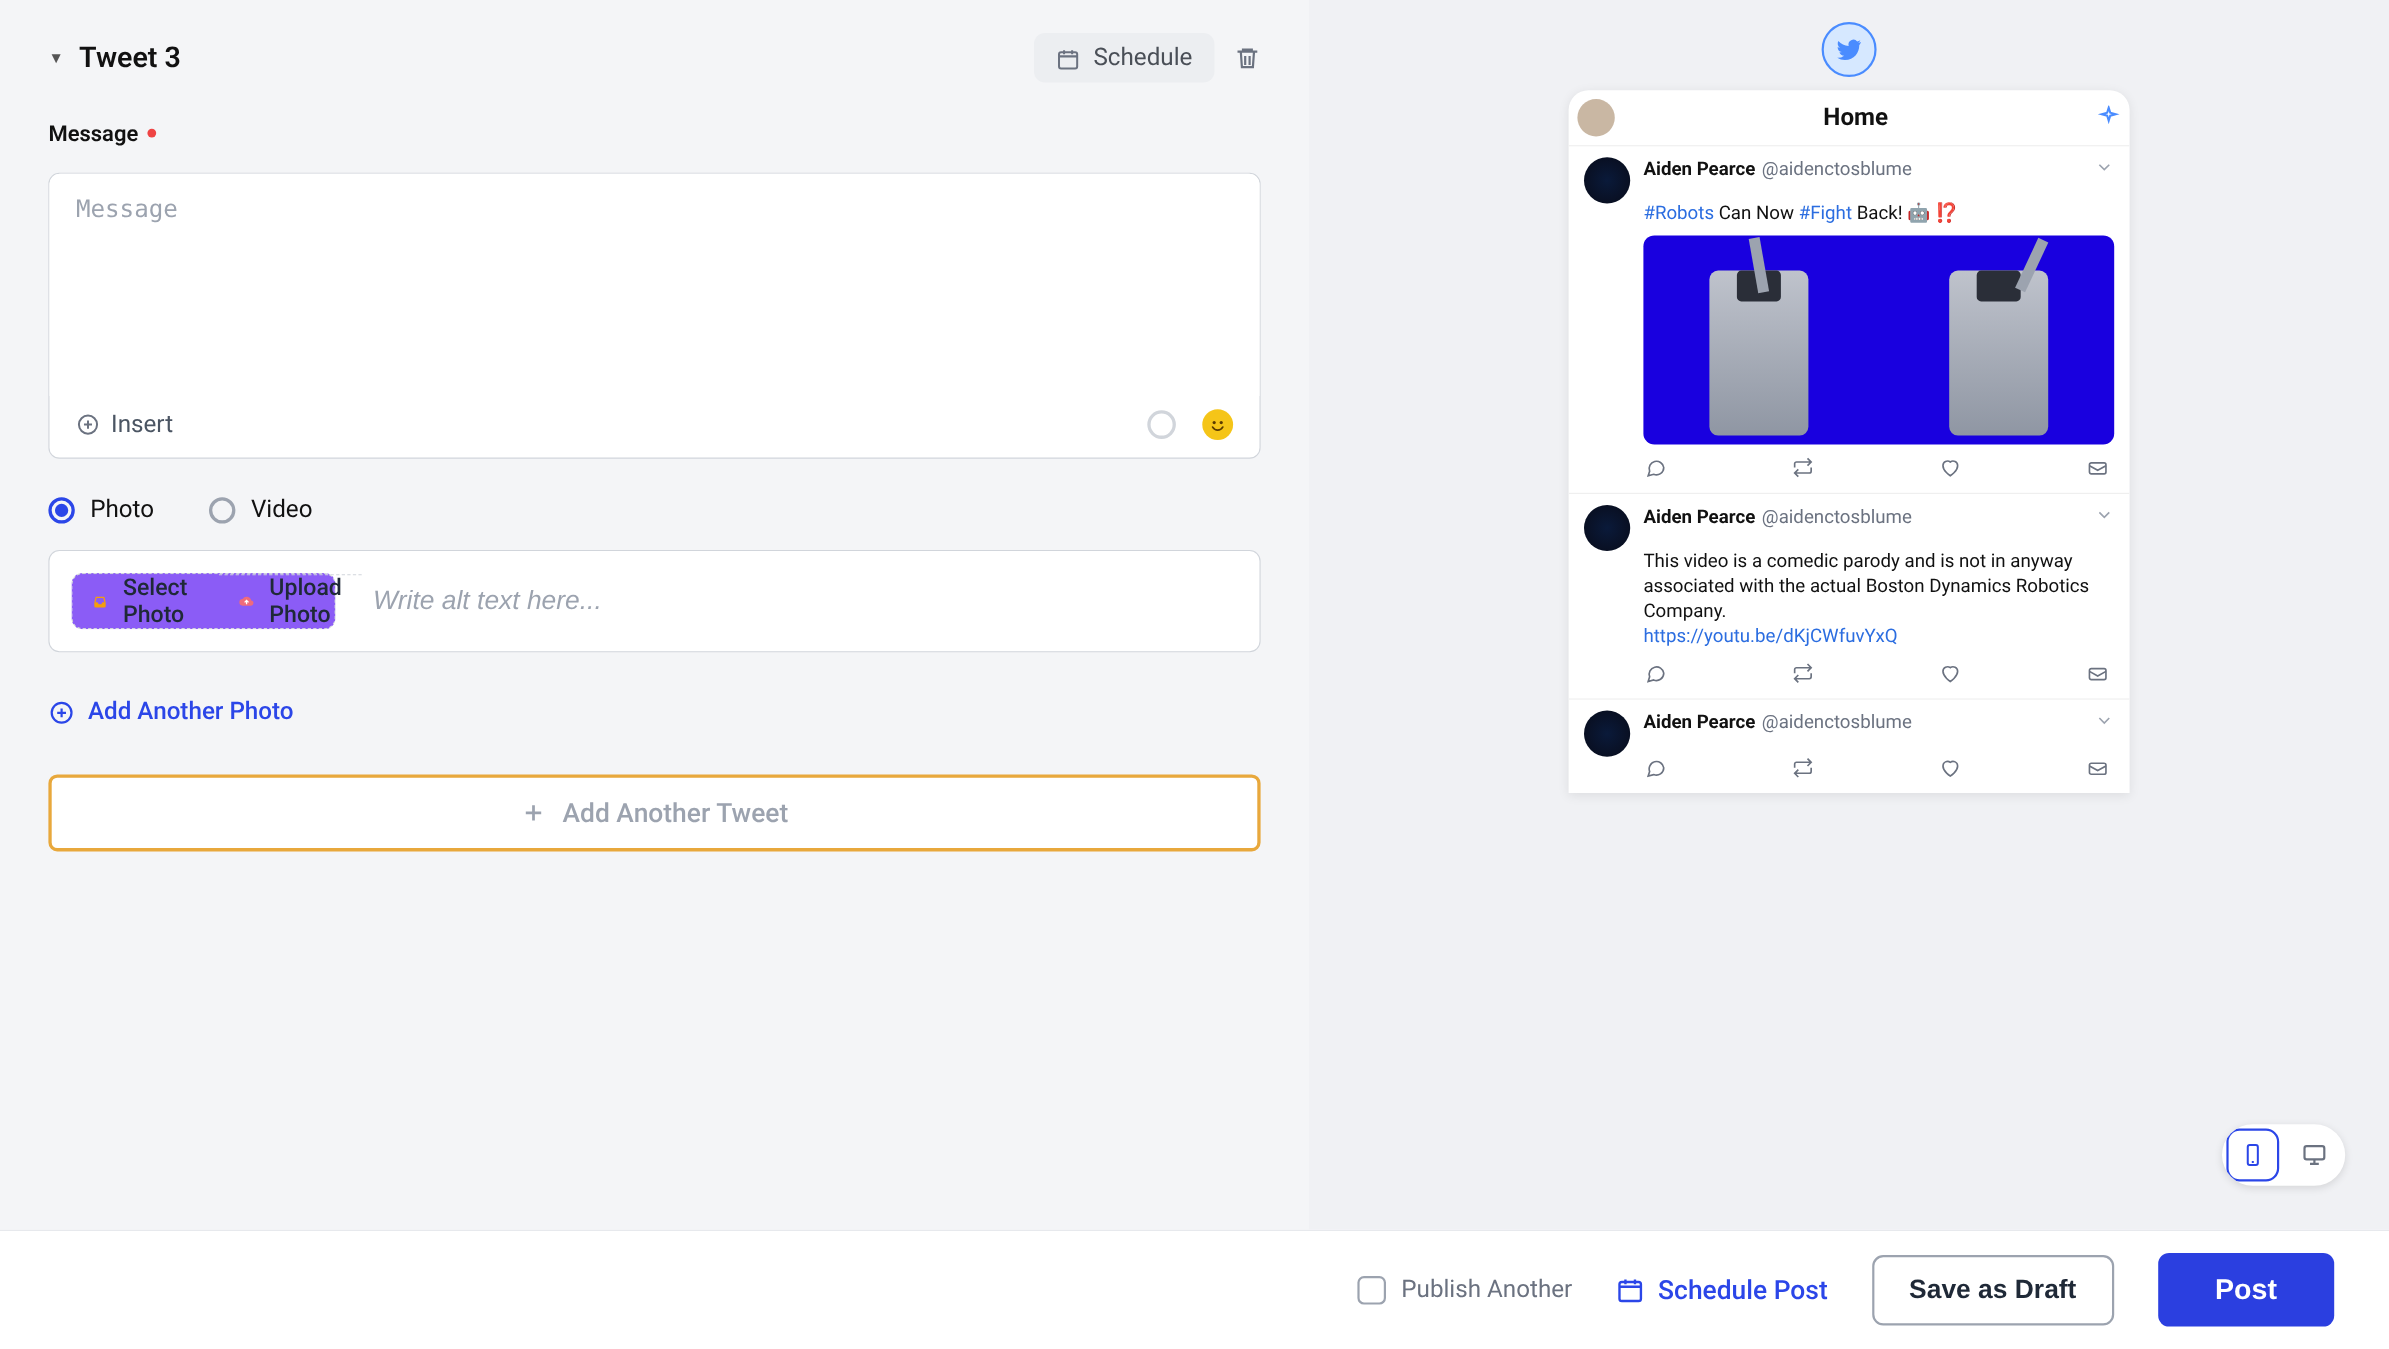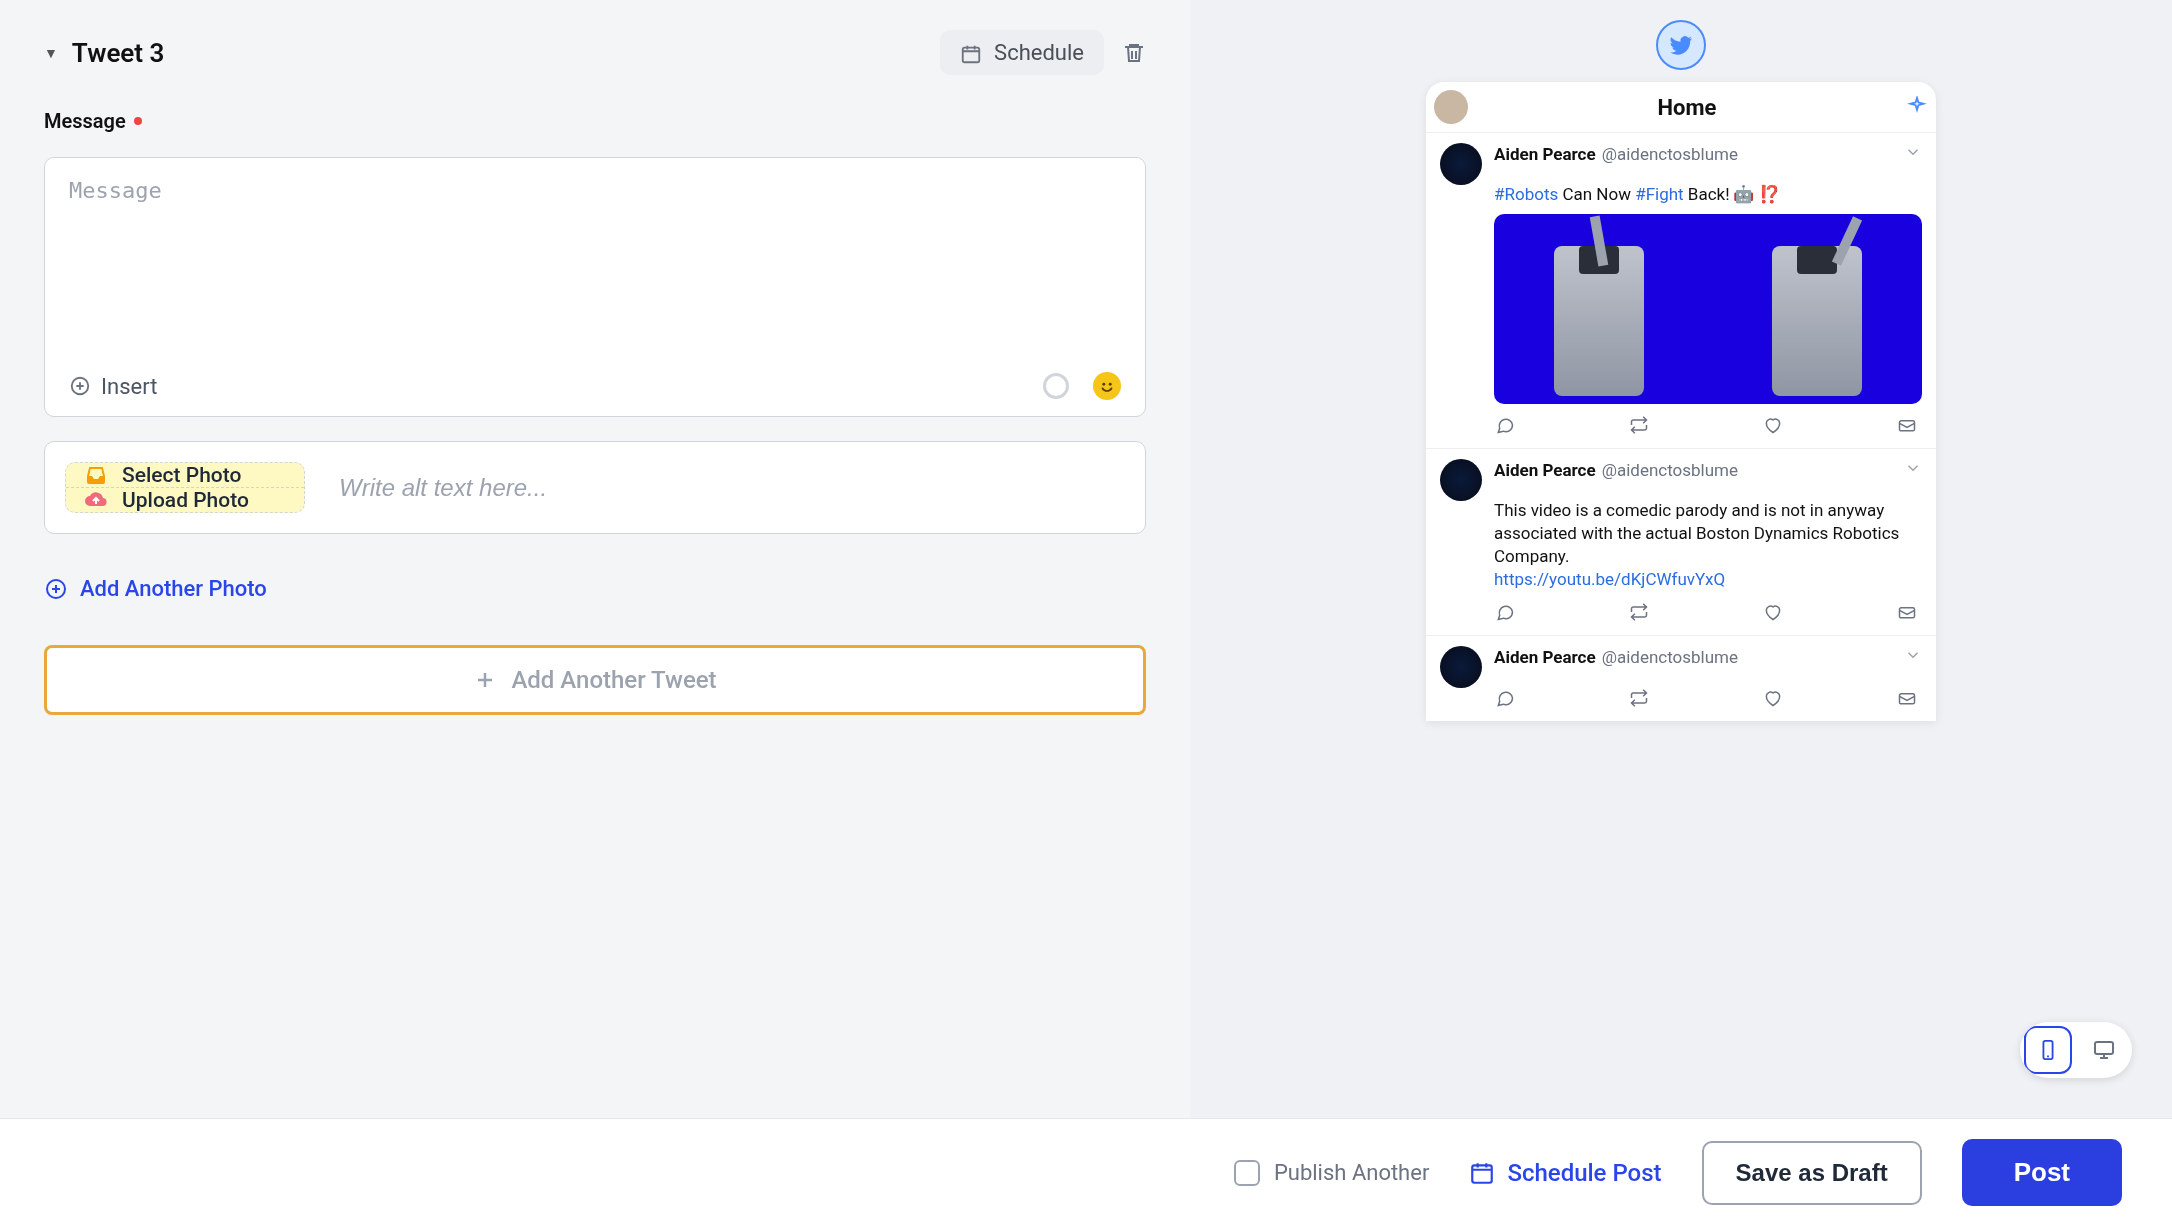--- a/index.html
+++ b/index.html
@@ -35,21 +35,21 @@
 .empty-circle { width:26px; height:26px; border-radius:50%; border:3px solid #d1d5db; }
 .emoji-icon { width:28px; height:28px; border-radius:50%; background:#f5c518; display:flex; align-items:center; justify-content:center; font-size:18px; cursor:pointer; }
 
 .media-type { display:flex; gap: 50px; margin-top: 10px; }
 .radio-item { display:flex; align-items:center; gap:14px; font-size:22px; cursor:pointer; }
 .radio-circle { width:24px; height:24px; border-radius:50%; border:3px solid #9ca3af; display:flex; align-items:center; justify-content:center; }
 .radio-circle.selected { border-color:#2b46e8; }
 .radio-dot { width:12px; height:12px; border-radius:50%; background:#2b46e8; }
 
 .photo-box { background:#fff; border:1px solid #d1d5db; border-radius:10px; padding: 20px; display:flex; gap: 24px; }
-.photo-sidebar { width: 240px; border:1px dashed #d1d5db; border-radius:10px; background:#fef9c3; display:flex; flex-direction:column; }
+.photo-sidebar { width: 240px; border:1px dashed #d1d5db; border-radius:10px; background:#8b5cf6; display:flex; flex-direction:row; }
 .photo-side-item { flex:1; display:flex; align-items:center; gap:14px; padding: 0 18px; font-size:21px; font-weight:500; color:#1f2937; cursor:pointer; }
 .photo-side-item + .photo-side-item { border-top:1px dashed #d1d5db; }
 .alt-input { flex:1; border:none; font-size:24px; padding: 6px 10px; outline:none; color:#111;font-style:italic; }
 .alt-input::placeholder { color:#9ca3af; }
 
 .add-photo-link { display:flex; align-items:center; gap:12px; color:#2b46e8; font-size:22px; font-weight:500; cursor:pointer; margin-top: 18px; }
 
 .add-tweet-btn { margin-top: 20px; border:3px solid #e8a83c; border-radius:8px; height: 70px; display:flex; align-items:center; justify-content:center; gap:14px; color:#9ca3af; font-size:24px; font-weight:500; cursor:pointer; background:#fff; }
 
 
@@ -146,20 +146,32 @@
                   <circle cx="12" cy="12" r="11" fill="#f5c518"></circle>
                   <circle cx="8.5" cy="10" r="1.6" fill="#5a3b00"></circle>
                   <circle cx="15.5" cy="10" r="1.6" fill="#5a3b00"></circle>
                   <path d="M7 14.5c1.2 2 3 3 5 3s3.8-1 5-3" stroke="#5a3b00" stroke-width="1.8" fill="none" stroke-linecap="round"></path>
                 </svg>
             </div>
           </div>
         </div>
       </div>
 
+      <div class="media-type">
+        <div class="radio-item">
+          <div class="radio-circle selected">
+              <div class="radio-dot"></div>
+            </div>
+          <span>Photo</span>
+        </div>
+        <div class="radio-item">
+          <div class="radio-circle"></div>
+          <span>Video</span>
+        </div>
+      </div>
 
       <div class="photo-box">
         <div class="photo-sidebar">
           <div class="photo-side-item">
             <svg width="24" height="24" viewBox="0 0 24 24">
                 <path d="M3 13h5l2 3h4l2-3h5v6a2 2 0 0 1-2 2H5a2 2 0 0 1-2-2v-6z" fill="#f59e0b"></path>
                 <path d="M4 13l2-8h12l2 8" fill="none" stroke="#f59e0b" stroke-width="2"></path>
               </svg>
             <span>Select Photo</span>
           </div>

